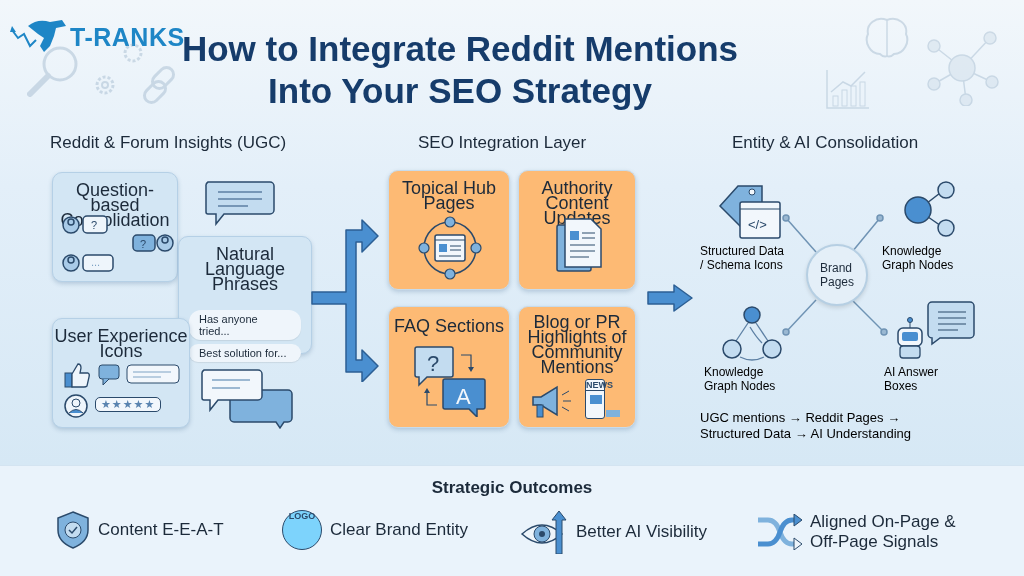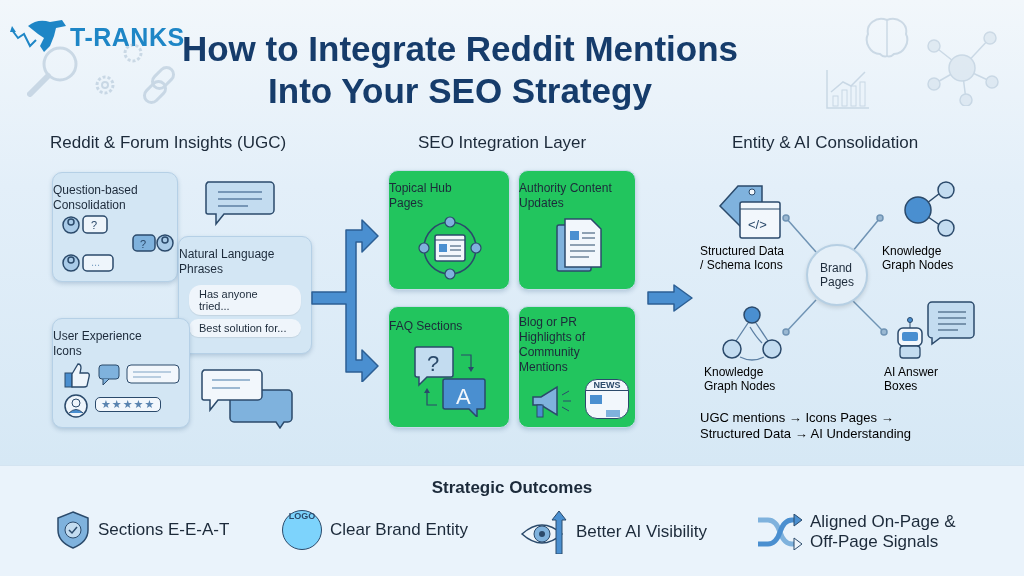--- a/index.html
+++ b/index.html
@@ -5,22 +5,22 @@
 *{box-sizing:border-box;margin:0;padding:0}
 body{width:1024px;height:576px;overflow:hidden;font-family:"Liberation Sans","DejaVu Sans",sans-serif;background:#e6f1fa;position:relative;color:#1c2a3a}
 .top{position:absolute;left:0;top:0;width:1024px;height:465px;background:linear-gradient(180deg,#f2f7fb 0%,#e3eff9 40%,#d6e8f5 100%)}
 .bottom{position:absolute;left:0;top:465px;width:1024px;height:111px;background:#eaf3fb;border-top:1px solid #d4e4f1}
 .logo{position:absolute;left:10px;top:16px;display:flex;align-items:center}
 .logo-text{font-weight:bold;font-size:25px;color:#1e86c6;letter-spacing:0.5px;margin-left:2px}
 .title{position:absolute;left:180px;top:28px;width:560px;text-align:center;font-weight:bold;font-size:35px;line-height:42px;color:#163c6b}
 .deco{position:absolute;opacity:0.35}
 .col-head{position:absolute;top:133px;font-weight:normal;font-size:17px;color:#1c2a3a}
 .card{position:absolute;background:#d3e6f4;border:1px solid #b5d0e6;border-radius:10px;box-shadow:0 2px 4px rgba(60,100,140,0.25)}
-.card.light{background:#22c55e;border-color:#c8dbea}
-.card-title{font-size:12px;color:#1c2a3a;line-height:15px;margin-top:10px}
+.card.light{background:#fdba74;border-color:#c8dbea}
+.card-title{text-align:center;font-size:18px;color:#1c2a3a;line-height:15px;margin-top:10px}
 .pill{background:#eff5fb;border-radius:12px;font-size:11px;color:#1c2a3a;padding:3px 10px;margin:4px 10px;box-shadow:0 1px 1px rgba(0,0,0,0.08)}
 .node-label{position:absolute;font-size:12px;line-height:14px;color:#000000}
 .hub{position:absolute;left:806px;top:244px;width:62px;height:62px;border-radius:50%;background:#e4eff8;border:2px solid #b6cfe3;display:flex;align-items:center;justify-content:center;font-size:12px;line-height:14px;box-shadow:0 2px 4px rgba(0,0,0,0.12)}
 .outcome-head{position:absolute;top:478px;left:0;width:1024px;text-align:center;font-weight:bold;font-size:17px}
 .outcome{position:absolute;top:510px;display:flex;align-items:center}
 .outcome span.txt{font-size:17px;color:#1c2a3a;margin-left:8px;line-height:20px}
 svg{display:block}
 </style>
 </head>
 <body>
@@ -117,21 +117,21 @@
   <line x1="14" y1="12" x2="58" y2="12" stroke="#5c7fa3" stroke-width="1.5"></line>
     <line x1="14" y1="19" x2="58" y2="19" stroke="#5c7fa3" stroke-width="1.5"></line>
     <line x1="14" y1="26" x2="44" y2="26" stroke="#5c7fa3" stroke-width="1.5"></line>
 </svg>
 
 <div class="card" style="left:178px;top:236px;width:134px;height:118px">
   <div class="card-title" style="margin-top:10px;margin-bottom:4px">
     <div>Natural Language</div>
       <div>Phrases</div>
   </div>
-  <div class="pill" style="margin-top:8px">Has anyone tried...</div>
+  <div class="pill" style="margin-top:18px">Has anyone tried...</div>
   <div class="pill">Best solution for...</div>
 </div>
 
 <div class="card" style="left:52px;top:318px;width:138px;height:110px">
   <div class="card-title">
     <div>User Experience</div>
       <div>Icons</div>
   </div>
   <svg style="position:absolute;left:10px;top:42px" width="28" height="28" viewBox="0 0 28 28">
     <rect x="2" y="12" width="7" height="14" fill="#4a8fd0" stroke="#2b4a6b"></rect>
@@ -223,21 +223,21 @@
       <div>Community</div>
       <div>Mentions</div>
   </div>
   <svg style="position:absolute;left:10px;top:78px" width="44" height="36" viewBox="0 0 44 36">
     <path d="M4,12 H12 L28,2 V30 L12,20 H4 Z" fill="#7fb2dd" stroke="#2b4a6b" stroke-width="1.5"></path>
     <rect x="8" y="20" width="6" height="12" fill="#4a8fd0" stroke="#2b4a6b"></rect>
     <line x1="33" y1="10" x2="40" y2="6" stroke="#2b4a6b"></line>
       <line x1="34" y1="16" x2="42" y2="16" stroke="#2b4a6b"></line>
       <line x1="33" y1="22" x2="40" y2="26" stroke="#2b4a6b"></line>
   </svg>
-  <div style="position:absolute;left:66px;top:72px;width:44px;height:40px;border:1.5px solid #2b4a6b;border-radius:12px;background:#f2f7fc">
+  <div style="position:absolute;left:66px;top:72px;width:20px;height:40px;border:1.5px solid #2b4a6b;border-radius:3px;background:#f2f7fc">
     <div style="font-size:9px;font-weight:bold;color:#2b4a6b;text-align:center;border-bottom:1px solid #2b4a6b">NEWS</div>
     <div style="position:absolute;left:4px;top:15px;width:12px;height:9px;background:#4a8fd0"></div>
     <div style="position:absolute;left:20px;top:30px;width:14px;height:7px;background:#7fb2dd"></div>
   </div>
 </div>
 
 <svg style="position:absolute;left:646px;top:283px" width="48" height="30" viewBox="0 0 48 30">
   <path d="M2,9 H28 V2 L46,15 L28,28 V21 H2 Z" fill="#4a8fd0" stroke="#2c5f94" stroke-width="1.5" stroke-linejoin="round"></path>
 </svg>
 
@@ -312,33 +312,33 @@
   <rect x="6" y="28" width="24" height="18" rx="5" fill="#f2f7fc" stroke="#2b4a6b" stroke-width="1.5"></rect>
   <rect x="10" y="32" width="16" height="9" rx="2" fill="#4a8fd0"></rect>
   <rect x="8" y="46" width="20" height="12" rx="3" fill="#c3dcf0" stroke="#2b4a6b" stroke-width="1.3"></rect>
 </svg>
 <div class="node-label" style="left:884px;top:365px;width:62px">
   <div>AI Answer</div>
     <div>Boxes</div>
 </div>
 
 <div class="node-label" style="left:700px;top:410px;width:280px;font-size:13px;line-height:16px">
-  <div>UGC mentions → Icons Pages →</div>
+  <div>UGC mentions → Reddit Pages →</div>
     <div>Structured Data → AI Understanding</div>
 </div>
 
 <div class="outcome-head">Strategic Outcomes</div>
 
 <div class="outcome" style="left:56px">
   <svg width="34" height="40" viewBox="0 0 34 40">
     <path d="M17,2 L32,8 V20 Q32,32 17,38 Q2,32 2,20 V8 Z" fill="#7fb2dd" stroke="#2b4a6b" stroke-width="1.5"></path>
     <circle cx="17" cy="20" r="8" fill="#c3dcf0" stroke="#2b4a6b"></circle>
     <polyline points="13,20 16,23 21,17" fill="none" stroke="#2b4a6b" stroke-width="1.5"></polyline>
   </svg>
-  <span class="txt">Sections E-E-A-T</span>
+  <span class="txt">Content E-E-A-T</span>
 </div>
 
 <div class="outcome" style="left:282px">
   <div style="width:40px;height:40px;border-radius:50%;background:#7dd3fc;border:1.5px solid #2b4a6b;display:flex;align-items:flex-start;justify-content:center;font-size:9px;font-weight:bold;color:#2b4a6b">
     <span>LOGO</span>
   </div>
   <span class="txt">Clear Brand Entity</span>
 </div>
 
 <div class="outcome" style="left:520px">

